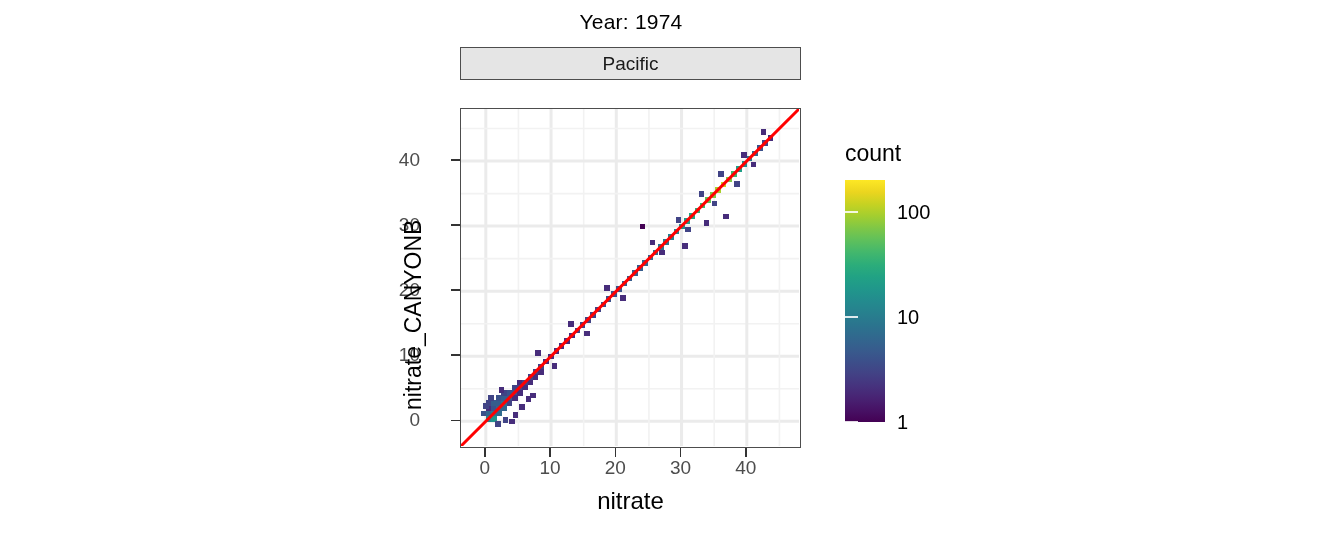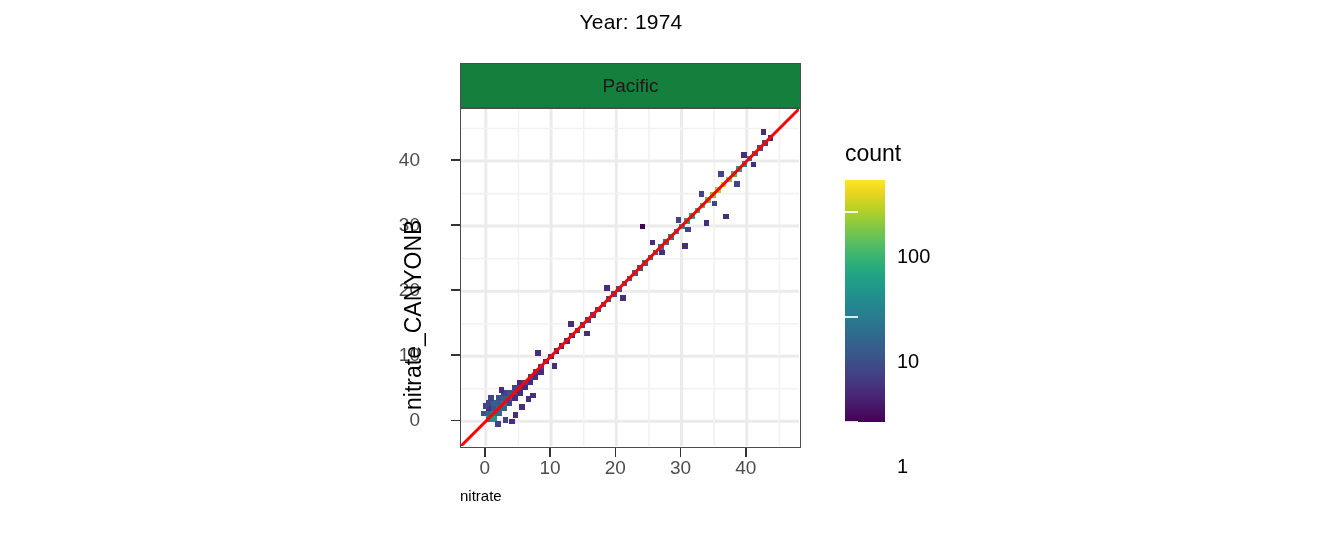--- a/index.html
+++ b/index.html
@@ -12,22 +12,22 @@
 
   
   .plot-title{
     position:absolute;left:460px;top:10px;width:342px;
     text-align:center;font-size:21px;color:#000000;
     letter-spacing:0.2px;white-space:nowrap;
   }
 
   
   .facet-strip{
-    position:absolute;left:460px;top:63px;width:341px;height:45px;
-    background:#15803d;border:1.5px solid #4d4d4d;
+    position:absolute;left:460px;top:47px;width:341px;height:33px;
+    background:#e5e5e5;border:1.5px solid #4d4d4d;
     box-sizing:border-box;
     display:flex;align-items:center;justify-content:center;
   }
   .facet-strip-label{font-size:19px;color:#1a1a1a;}
 
   
   .panel{
     position:absolute;left:460px;top:108px;width:341px;height:340px;
     background:#ffffff;border:1.5px solid #4d4d4d;
     box-sizing:border-box;overflow:hidden;
@@ -45,21 +45,21 @@
 
   .xtick-row{position:absolute;left:0;top:0;width:1344px;height:537px;}
   .xtick-label{
     position:absolute;top:457px;font-size:19px;color:#4d4d4d;
     text-align:center;transform:translateX(-50%);white-space:nowrap;
   }
   .xtick-mark{position:absolute;top:448px;width:1.5px;height:9px;background:#333333;}
 
   .xaxis-title{
     position:absolute;left:460px;top:487px;width:341px;
-    text-align:left;font-size:15px;color:#000000;white-space:nowrap;
+    text-align:center;font-size:24px;color:#000000;white-space:nowrap;
   }
   .yaxis-title{
     position:absolute;font-size:23px;color:#000000;white-space:nowrap;
     transform-origin:0 0;transform:rotate(-90deg);
     left:400px;top:410px;
   }
 
   
   .legend{position:absolute;left:845px;top:140px;}
   .legend-title{
@@ -68,21 +68,21 @@
   .legend-bar{
     position:absolute;left:0px;top:40px;width:40px;height:242px;
   }
   .legend-tick{
     position:absolute;width:13px;height:2px;background:#ffffff;opacity:.85;
   }
   .legend-tick.lt-left{left:0px;}
   .legend-tick.lt-right{right:0px;}
   .legend-label{
     position:absolute;left:52px;font-size:20px;color:#000000;
-    transform:translateY(-50%);white-space:nowrap;margin-top:44px;
+    transform:translateY(-50%);white-space:nowrap;
   }
 </style>
 </head>
 <body>
 
 <div id="root">
 
   <div class="plot-title">Year: 1974</div>
 
   <div class="facet-strip">

